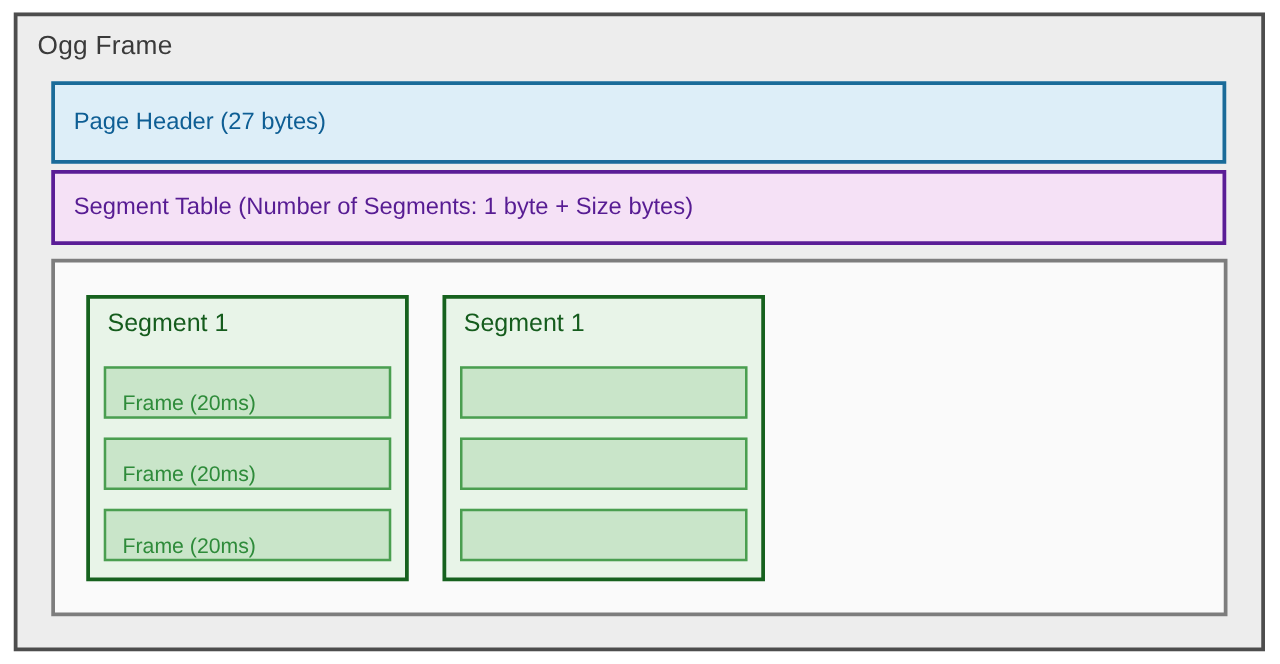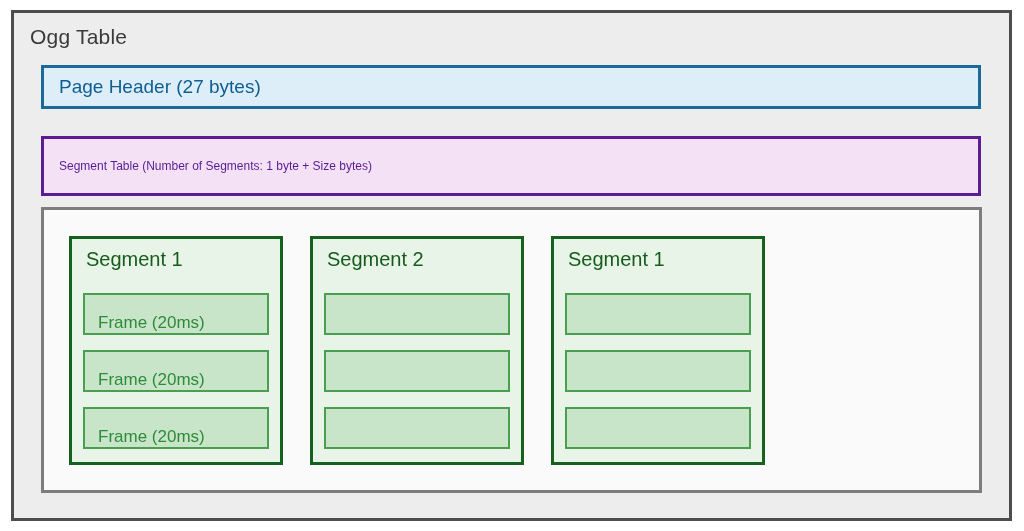--- a/index.html
+++ b/index.html
@@ -33,21 +33,21 @@
     font-size: 21px;
     color: var(--title-text, #3a3a3a);
     letter-spacing: 0.2px;
   }
   
   .page-header {
     position: absolute;
     left: 27px;
     top: 52px;
     width: 940px;
-    height: 44px;
+    height: 66px;
     box-sizing: border-box;
     border: 3px solid var(--header-border, #1a6b99);
     background: var(--header-bg, #ddeef8);
     display: flex;
     align-items: center;
     padding-left: 15px;
     font-size: 19px;
     color: var(--header-text, #0e5e94);
   }
   
@@ -56,40 +56,40 @@
     left: 27px;
     top: 123px;
     width: 940px;
     height: 60px;
     box-sizing: border-box;
     border: 3px solid var(--table-border, #5a1d96);
     background: var(--table-bg, #f5e1f6);
     display: flex;
     align-items: center;
     padding-left: 15px;
-    font-size: 12px;
+    font-size: 19px;
     color: var(--table-text, #571c93);
   }
   
   .segments-container {
     position: absolute;
     left: 27px;
     top: 194px;
     width: 941px;
     height: 286px;
     box-sizing: border-box;
     border: 3px solid var(--container-border, #7d7d7d);
     background: var(--container-bg, #fafafa);
     display: flex;
     align-items: flex-start;
     padding: 26px 0 0 25px;
     gap: 27px;
   }
   .segment {
-    width: 214px;
+    width: 258px;
     height: 229px;
     box-sizing: border-box;
     border: 3px solid var(--segment-border, #16611e);
     background: var(--segment-bg, #e8f4e8);
   }
   .segment-title {
     margin: 9px 0 0 14px;
     font-size: 20px;
     color: var(--segment-text, #155c1d);
   }
@@ -108,21 +108,21 @@
   .frame.first {
     margin-top: 22px;
   }
 </style>
 </head>
 <body>
 
 <div class="canvas">
   <div class="ogg-page">
 
-    <div class="ogg-title">Ogg Table</div>
+    <div class="ogg-title">Ogg Frame</div>
 
     <div class="page-header">
       <span>Page Header (27 bytes)</span>
     </div>
 
     <div class="segment-table">
       <span>Segment Table (Number of Segments: 1 byte + Size bytes)</span>
     </div>
 
     <div class="segments-container">
@@ -133,32 +133,20 @@
           <span>Frame (20ms)</span>
         </div>
         <div class="frame">
           <span>Frame (20ms)</span>
         </div>
         <div class="frame">
           <span>Frame (20ms)</span>
         </div>
       </div>
 
-      <div class="segment">
-        <div class="segment-title">Segment 2</div>
-        <div class="frame first">
-          <span></span>
-        </div>
-        <div class="frame">
-          <span></span>
-        </div>
-        <div class="frame">
-          <span></span>
-        </div>
-      </div>
 
       <div class="segment">
         <div class="segment-title">Segment 1</div>
         <div class="frame first">
           <span></span>
         </div>
         <div class="frame">
           <span></span>
         </div>
         <div class="frame">

